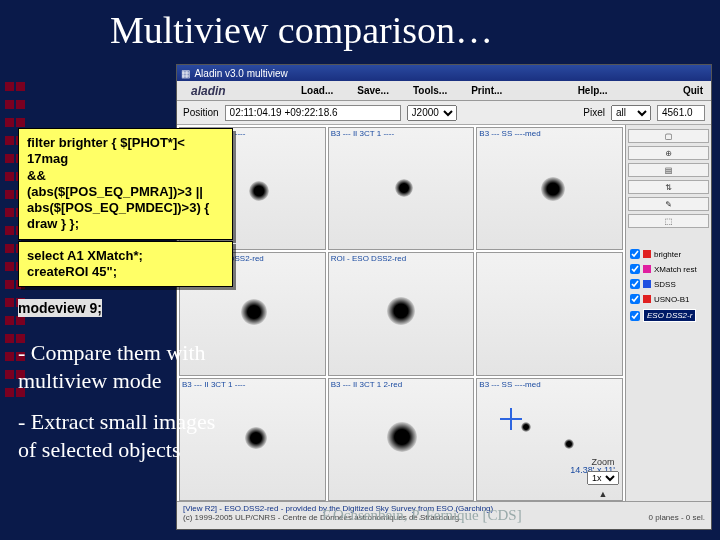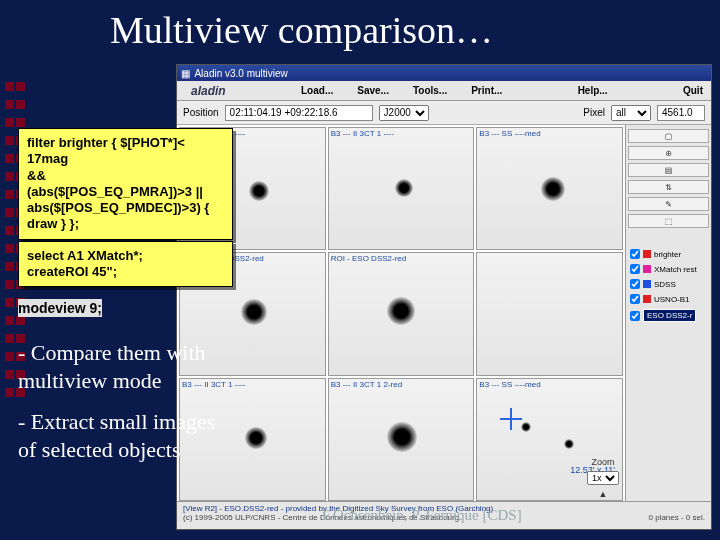--- a/index.html
+++ b/index.html
@@ -101,21 +101,21 @@
     padding: 0 6px;
     border-bottom: 1px solid #aaa;
   }
   .posbar input[type=text] {
     font-size: 10px; height: 16px;
     border: 1px solid #888;
     padding: 0 4px;
     background: #fff;
   }
   .pxbox { width: 48px; }
-  .posfield { width: 148px; }
+  .posfield { width: 176px; }
   .aladin-body {
     display: flex;
     height: 378px;
   }
   .views {
     flex: 1;
     background: #fff;
     display: grid;
     grid-template-columns: repeat(3, 1fr);
     grid-template-rows: repeat(3, 1fr);
@@ -189,20 +189,21 @@
   }
   .crosshair:before, .crosshair:after {
     content:""; position:absolute; background:#2d65e0;
   }
   .crosshair:before { left:10px; top:0; width:2px; height:22px; }
   .crosshair:after  { top:10px; left:0; height:2px; width:22px; }
   .eso-badge {
     background: #001a66; color:#fff;
     font-size: 8px; padding: 1px 3px;
     border: 1px solid #fff;
+    font-style: italic;
   }
 </style>
 </head>
 <body>
 
 <div class="title">Multiview comparison…</div>
 
 <div class="decor-squares">
   <span class="sq"></span><span class="sq"></span><br>
   <span class="sq"></span><span class="sq"></span><br>
@@ -320,21 +321,21 @@
           <input type="checkbox" checked="" style="">
           <span class="dot" style="background:#e02020"></span>
           <span>USNO-B1</span>
         </div>
       <div class="layer">
           <input type="checkbox" checked="" style="">
           <span class="eso-badge">ESO DSS2-r</span>
         </div>
     </div>
   </div>
-  <div class="sz">12.53' x 11'</div>
+  <div class="sz">14.38' x 11'</div>
   <div class="zoom-row">
     <span>Zoom</span>
     <select style="font-size:9px"><option>1x</option></select>
     <span>▲</span>
     <span>▼</span>
   </div>
   <div class="foot">
     <div class="line1">[View R2] - ESO.DSS2-red - provided by the Digitized Sky Survey from ESO (Garching)</div>
     <div style="display:flex;justify-content:space-between">
       <span>(c) 1999-2005 ULP/CNRS - Centre de Données astronomiques de Strasbourg</span>

